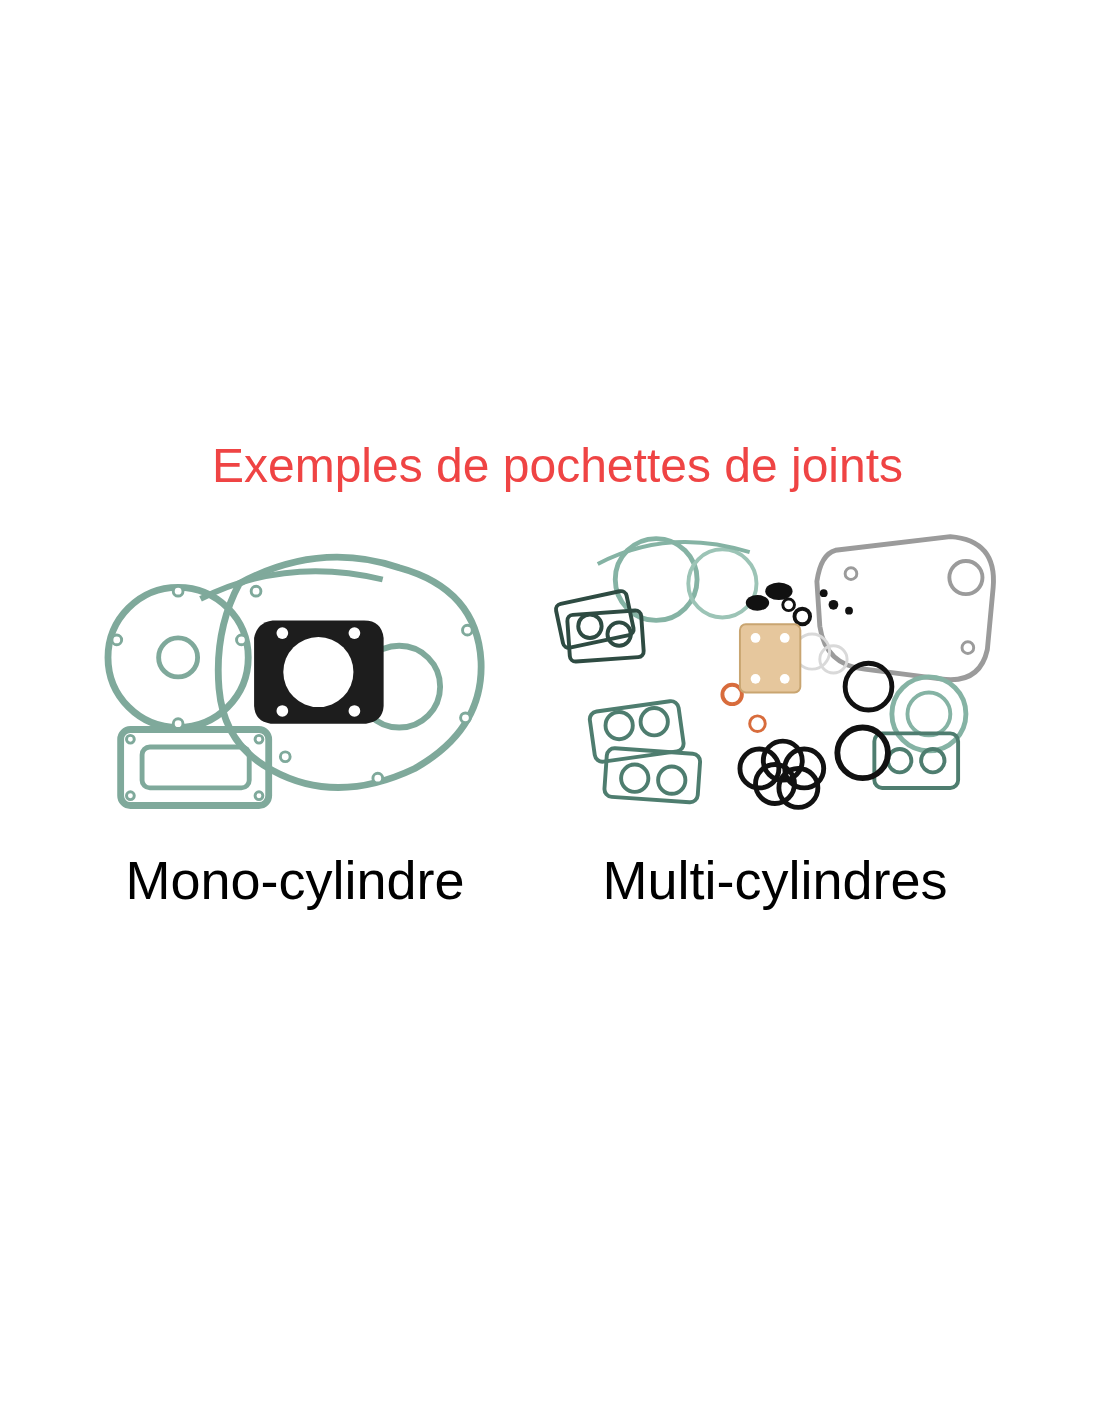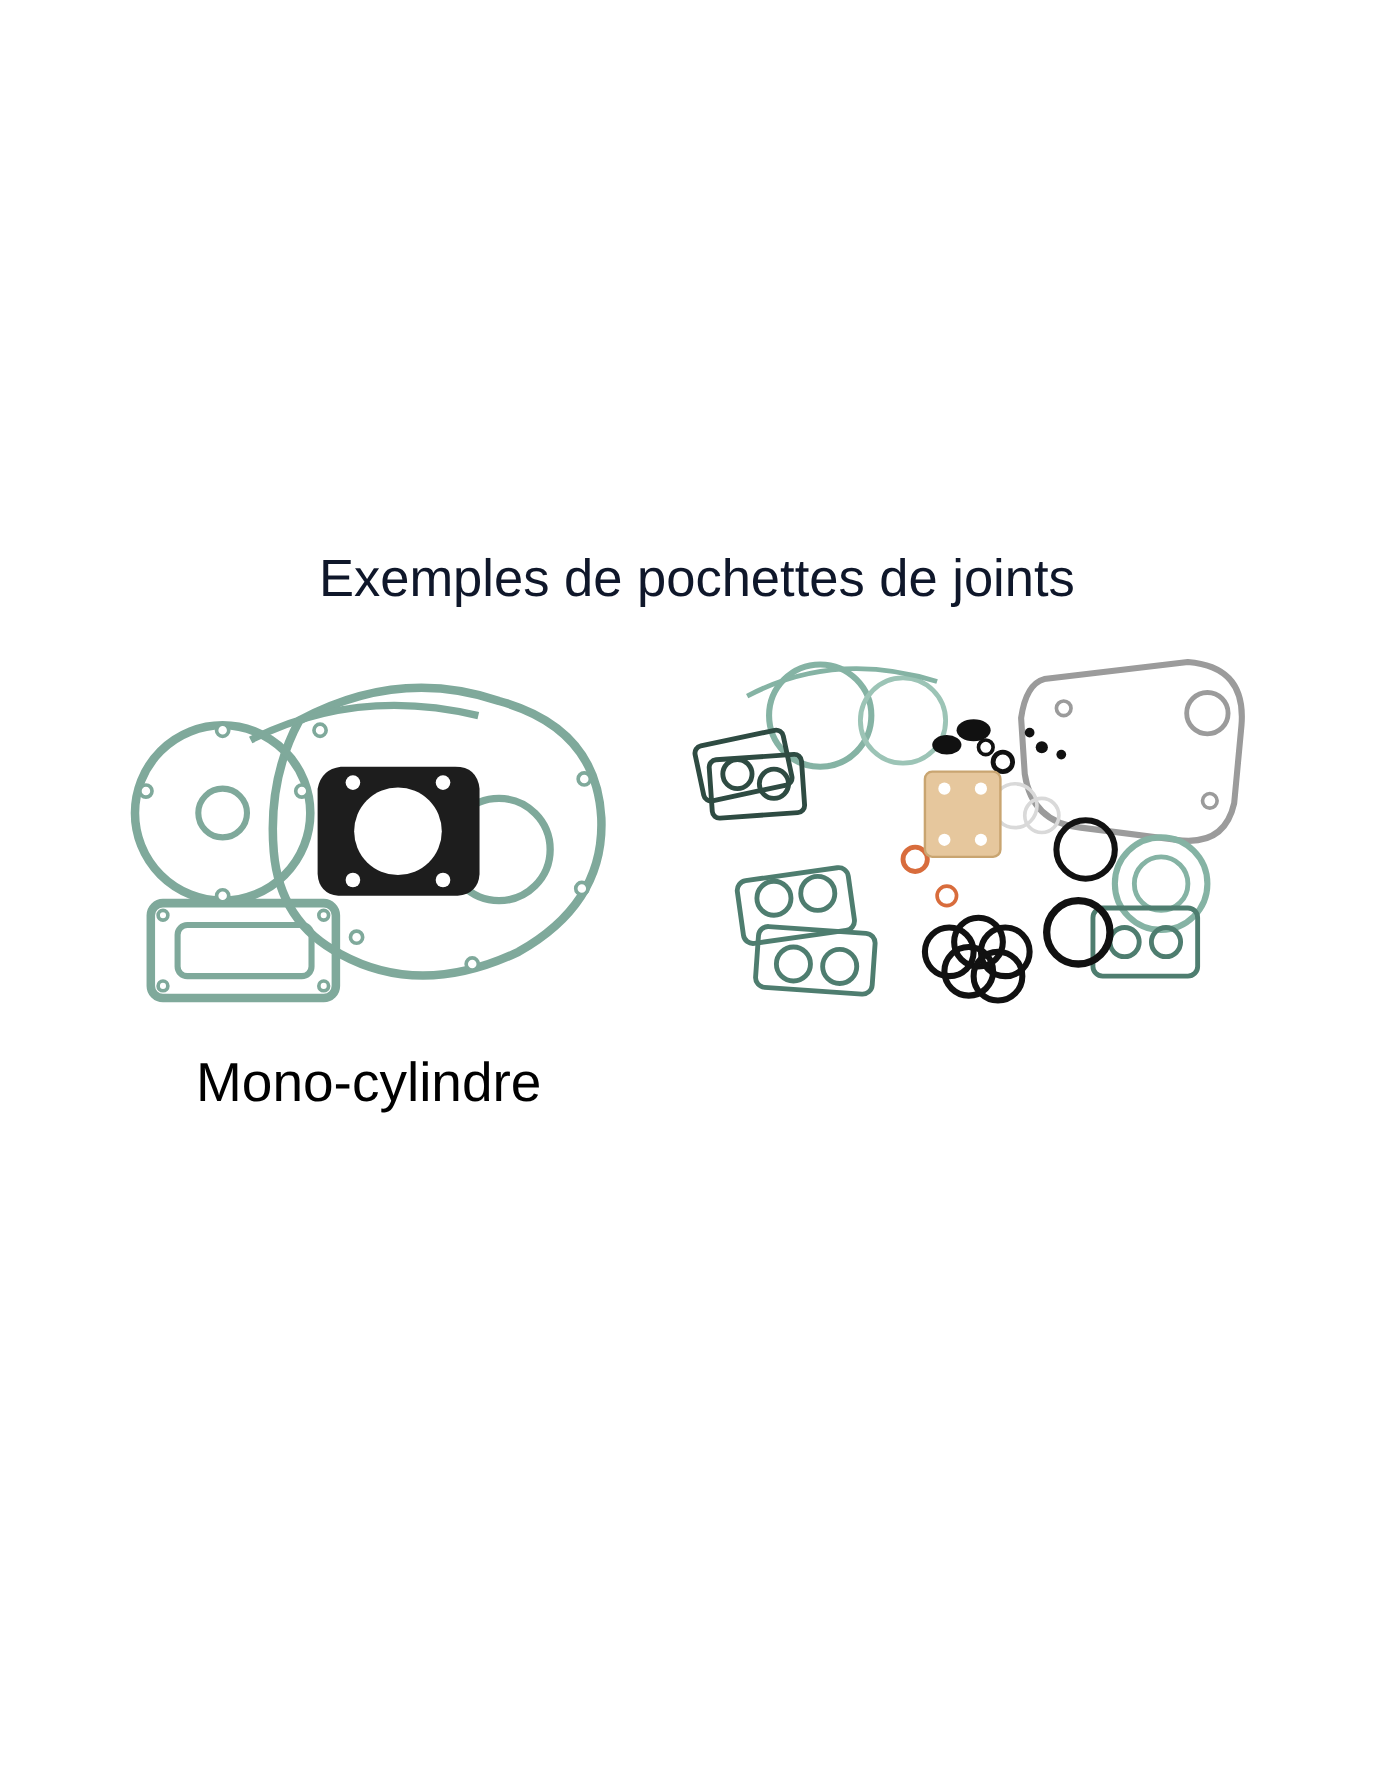--- a/index.html
+++ b/index.html
@@ -17,22 +17,22 @@
     margin: 0 auto;
   }
   .content {
     position: absolute;
     top: 438px;
     left: 0;
     width: 100%;
   }
   .title {
     text-align: center;
-    color: #0f172a;
-    font-size: 42px;
+    color: #ef4444;
+    font-size: 48px;
     line-height: 1.18;
     font-weight: 400;
     margin: 0;
     padding-left: 15px;
   }
   .title .line { display: block; }
   .products {
     margin-top: 28px;
     display: flex;
     justify-content: center;
@@ -44,21 +44,21 @@
     flex-direction: column;
     align-items: center;
   }
   .product-figure {
     display: flex;
     align-items: center;
     justify-content: center;
   }
   .product-caption {
     margin-top: 26px;
-    font-size: 44px;
+    font-size: 54px;
     color: #000000;
     font-weight: 400;
     text-align: center;
     white-space: nowrap;
   }
   .product.mono  { width: 440px; }
   .product.multi { width: 500px; }
   svg { display: block; }
 </style>
 </head>
@@ -183,17 +183,18 @@
 
             <g fill="#111111">
               <circle cx="300" cy="84" r="5"></circle>
               <circle cx="316" cy="90" r="4"></circle>
               <circle cx="290" cy="72" r="4"></circle>
               <ellipse cx="244" cy="70" rx="14" ry="9"></ellipse>
               <ellipse cx="222" cy="82" rx="12" ry="8"></ellipse>
             </g>
           </svg>
         </div>
+        <div class="product-caption">Multi-cylindres</div>
       </div>
 
     </div>
   </div>
 </div>
 
 </body></html>

